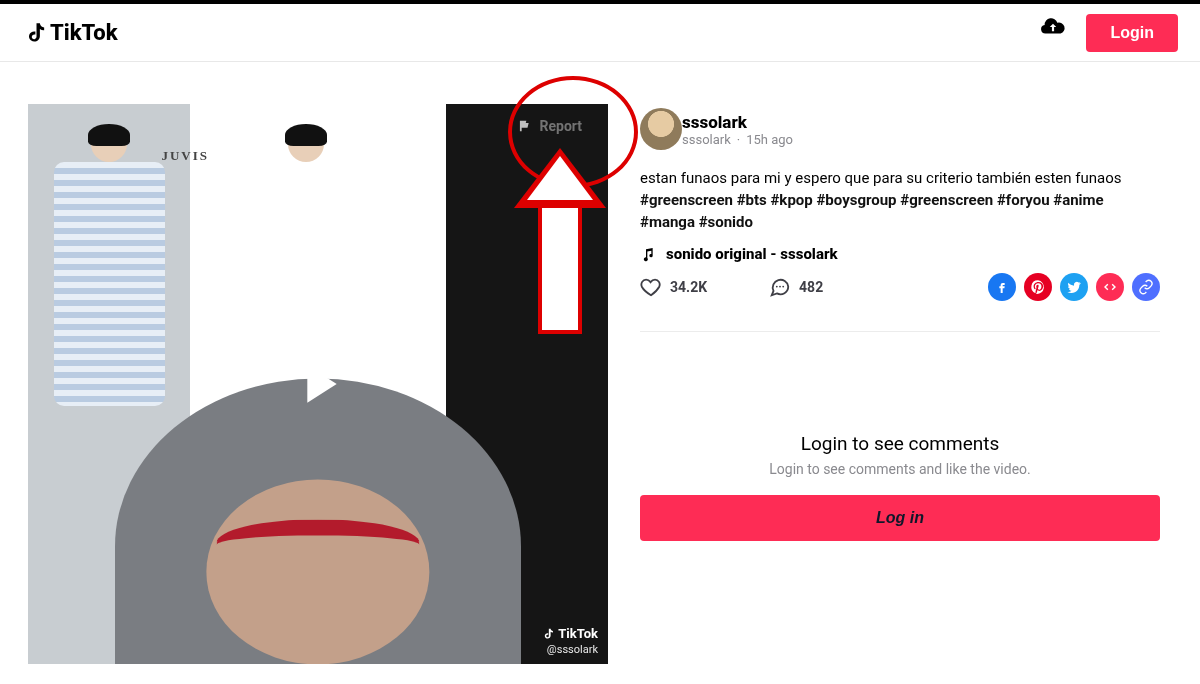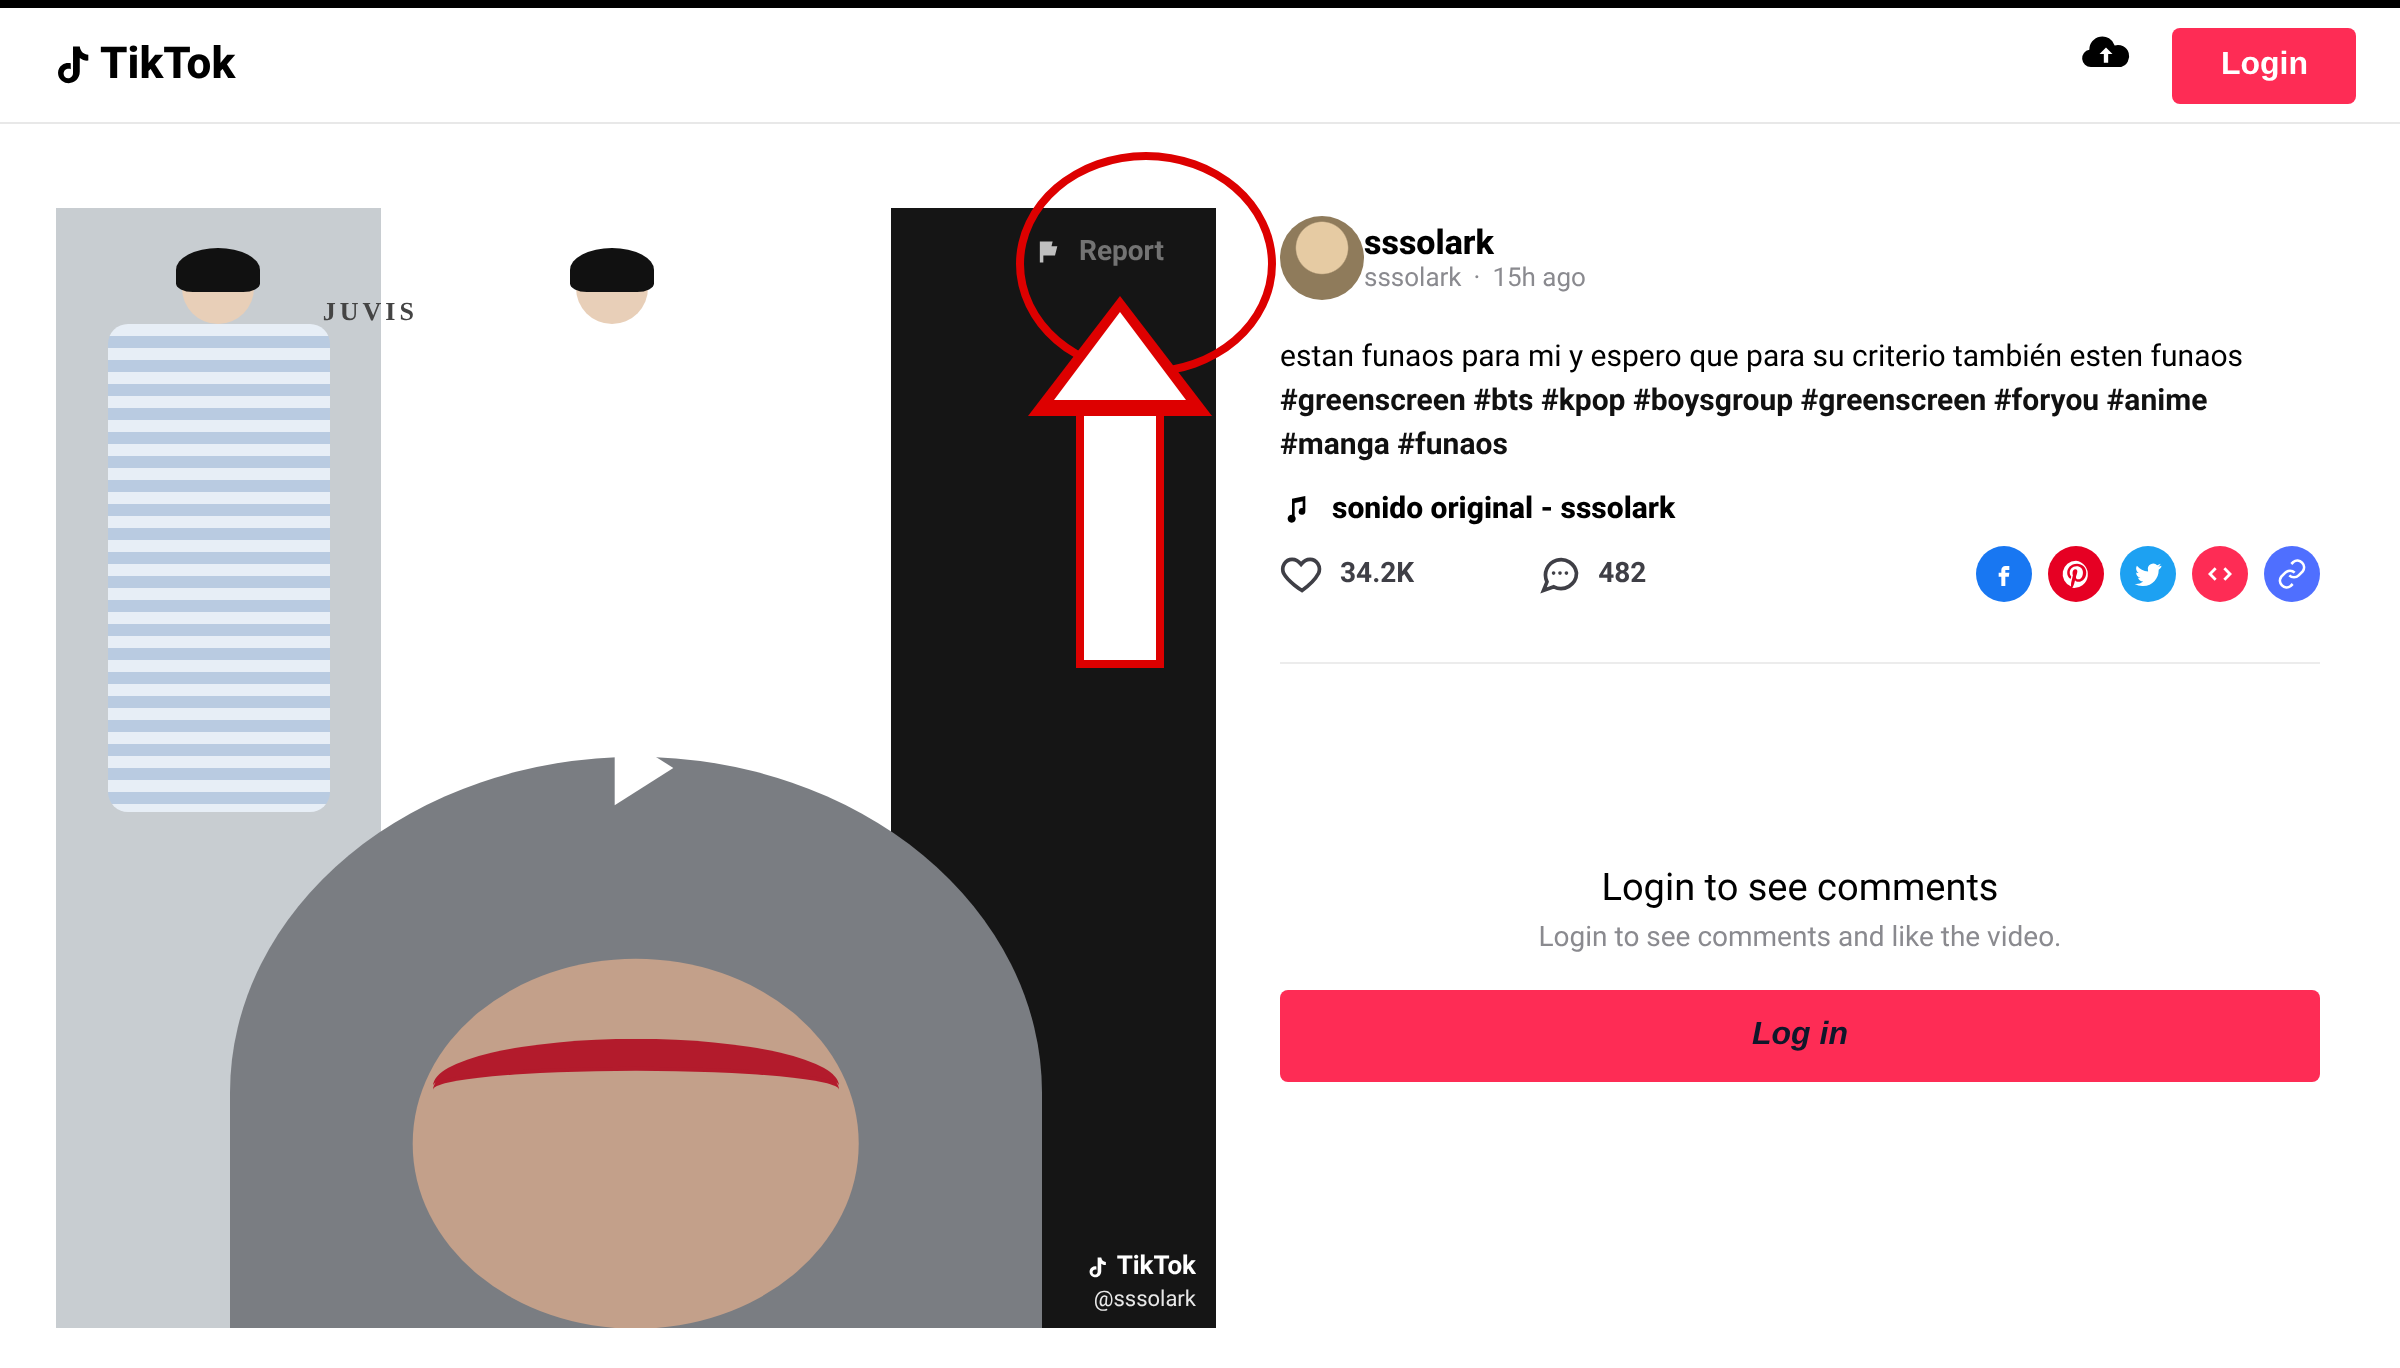--- a/index.html
+++ b/index.html
@@ -197,21 +197,21 @@
         <div class="sub">
           <span>sssolark</span>
           <span>·</span>
           <span>15h ago</span>
         </div>
       </div>
     </div>
 
     <p class="caption">
       <span>estan funaos para mi y espero que para su criterio también esten funaos </span>
-      <span id="tags"><span class="tag">#greenscreen </span><span class="tag">#bts </span><span class="tag">#kpop </span><span class="tag">#boysgroup </span><span class="tag">#greenscreen </span><span class="tag">#foryou </span><span class="tag">#anime </span><span class="tag">#manga </span><span class="tag">#funaos </span></span>
+      <span id="tags"><span class="tag">#greenscreen </span><span class="tag">#bts </span><span class="tag">#kpop </span><span class="tag">#boysgroup </span><span class="tag">#greenscreen </span><span class="tag">#foryou </span><span class="tag">#anime </span><span class="tag">#manga </span><span class="tag">#sonido </span></span>
     </p>
 
     <div class="music">
       <svg viewBox="0 0 24 24">
         <path d="M9 17V5l10-2v11.5a2.5 2.5 0 1 1-2-2.45V7L11 8.2V18a3 3 0 1 1-2-1z"></path>
         </svg>
       <span>sonido original - sssolark</span>
     </div>
 
     <div class="stats-row">

